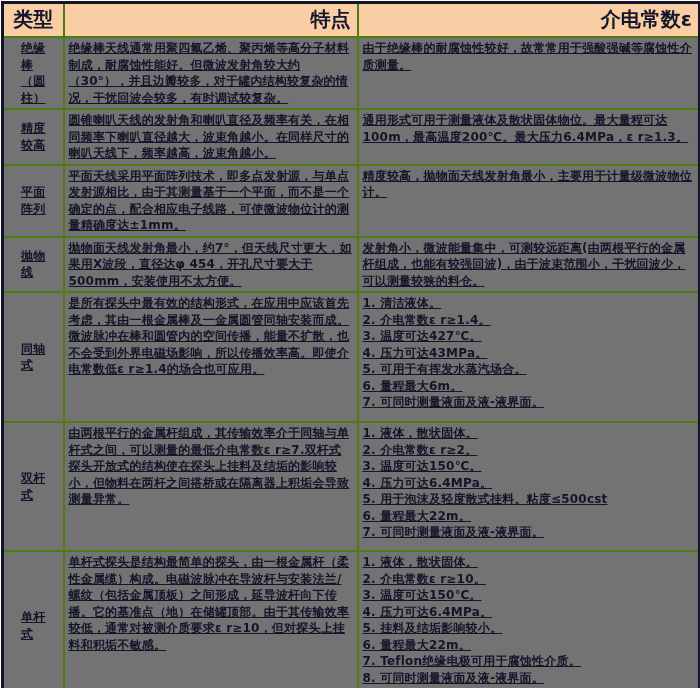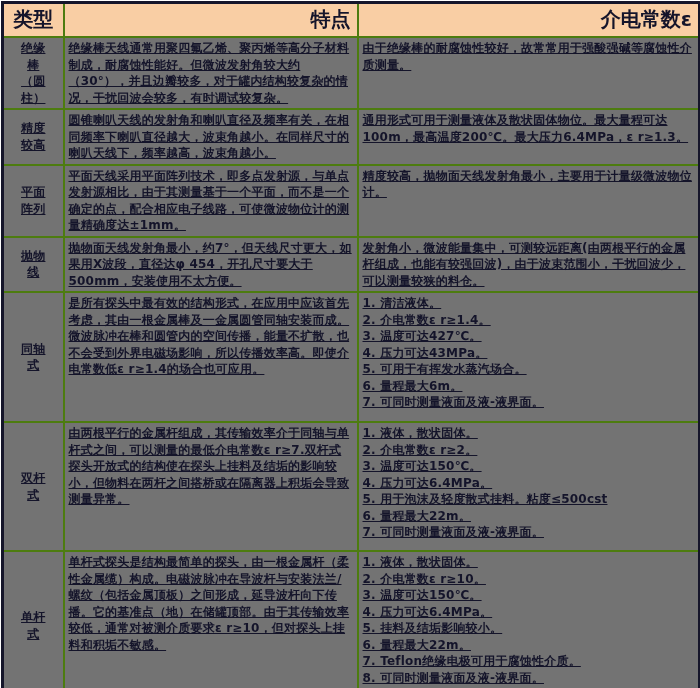--- a/index.html
+++ b/index.html
@@ -37,21 +37,21 @@
     font-size: 12px;
     font-weight: bold;
     line-height: 16.5px;
     vertical-align: top;
     padding: 2px 4px;
     white-space: pre-line;
     letter-spacing: 0.2px;
     text-decoration: underline;
   }
   td.type-cell {
-    text-align: center;
+    text-align: left;
     vertical-align: middle;
     padding: 1px 17px;
   }
   
   tr.hdr        { height: 29px; }
   tr.row-1      { height: 64px; }
   tr.row-2      { height: 47px; }
   tr.row-3      { height: 66px; }
   tr.row-4      { height: 47px; }
   tr.row-5      { height: 130px; }

